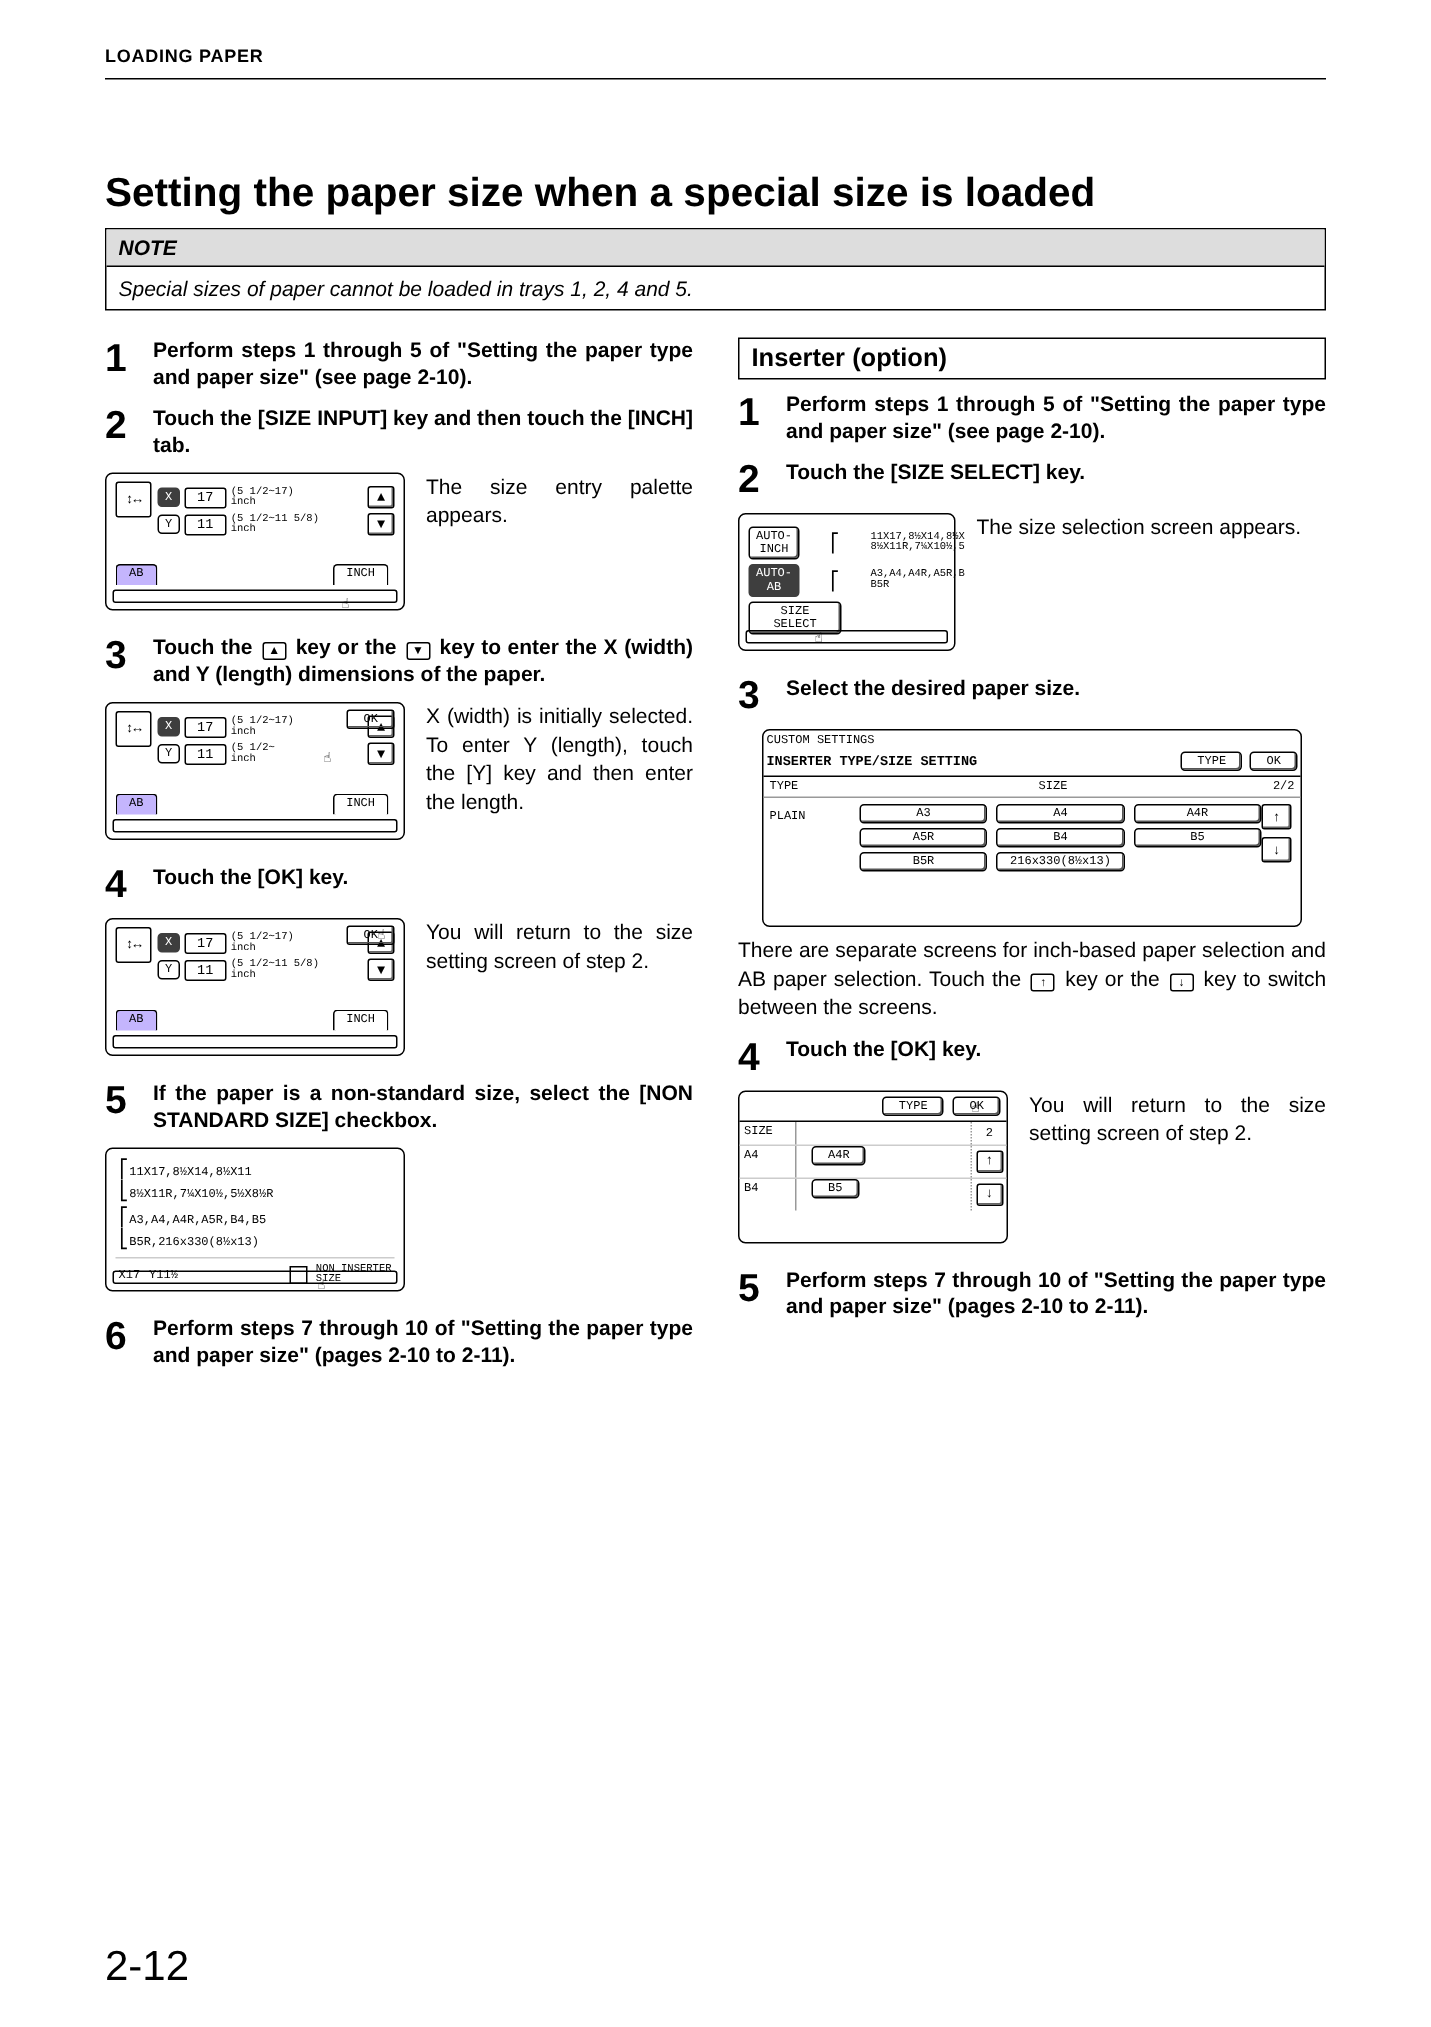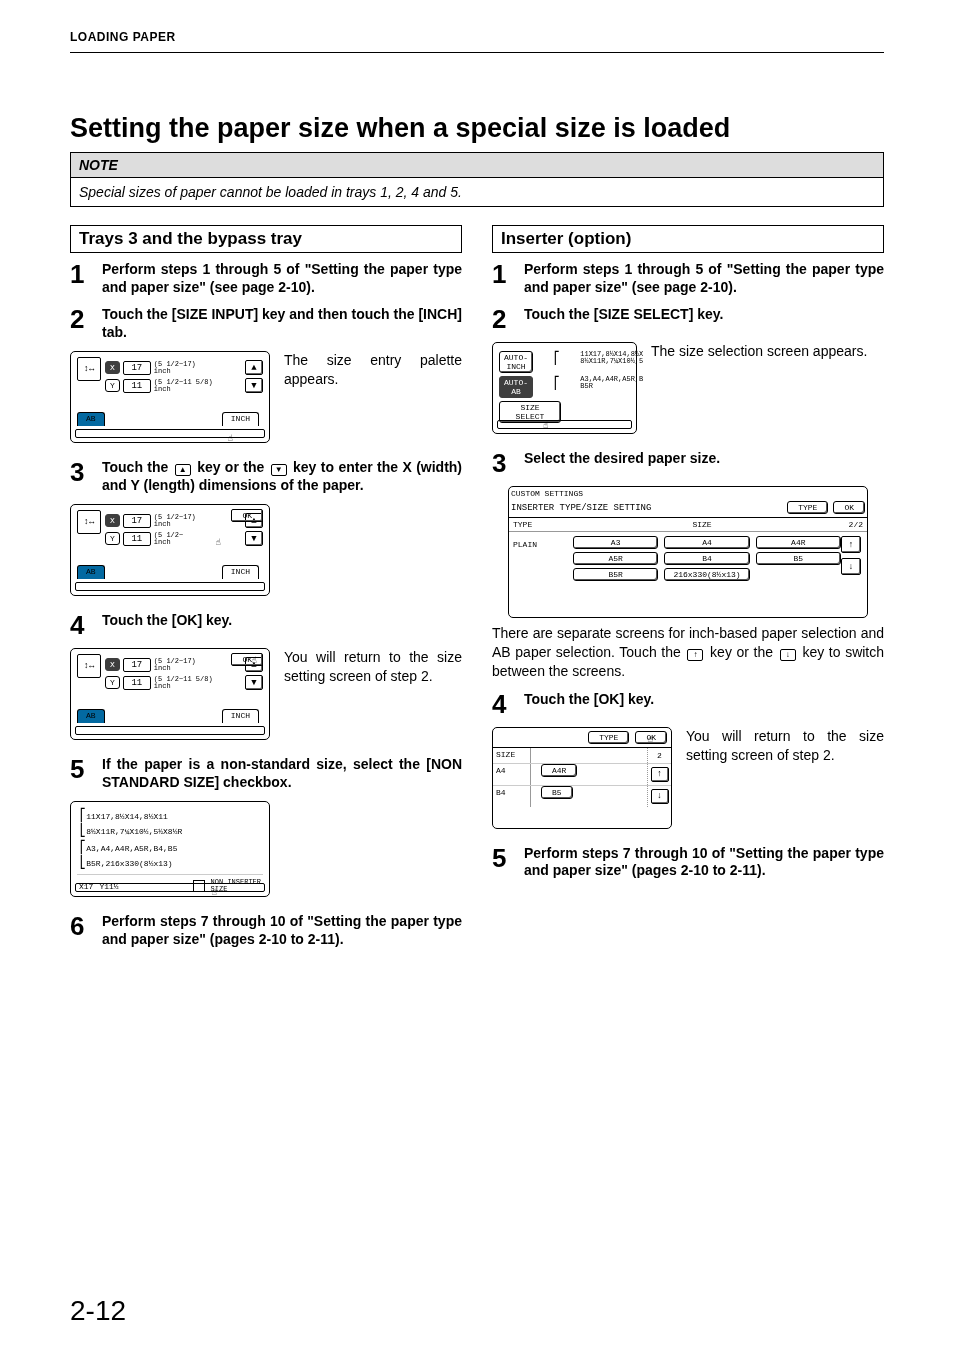--- a/index.html
+++ b/index.html
@@ -25,38 +25,38 @@
 
     .screen-size { width:200px; height:92px; }
     .sx-row { display:flex; align-items:center; margin:3px 0; gap:3px; }
     .chip { display:inline-flex; align-items:center; justify-content:center; border-radius:3px; border:1px solid #000; padding:1px 4px; font-size:8px; }
     .chip.dark { background:#3e3e3e; color:#fff; border-color:#3e3e3e; }
     .chip.btn3d { box-shadow:inset -1px -1px 0 #555, inset 1px 1px 0 #fff; }
     .val { border:1px solid #000; padding:1px 6px; font-size:9px; border-radius:2px; min-width:28px; text-align:center; }
     .hint { font-size:7px; line-height:1; }
     .arrow-btn { width:18px; height:15px; border:1px solid #000; border-radius:2px; display:inline-flex; align-items:center; justify-content:center; font-size:9px; box-shadow:inset -1px -1px 0 #666, inset 1px 1px 0 #fff; }
     .tabbar { position:absolute; left:6px; right:6px; bottom:16px; height:14px; display:flex; }
-    .tabbar .tab { border:1px solid #000; border-bottom:none; border-radius:3px 3px 0 0; padding:1px 8px; font-size:8px; background:#0369a1; margin-right:4px; }
+    .tabbar .tab { border:1px solid #000; border-bottom:none; border-radius:3px 3px 0 0; padding:1px 8px; font-size:8px; background:#c4b5fd; margin-right:4px; }
     .tabbar .tab.active { background:#fff; }
     .bottom-bar { position:absolute; left:4px; right:4px; bottom:4px; height:9px; border:1px solid #000; border-radius:2px; }
     .ok-btn { position:absolute; top:4px; right:6px; border:1px solid #000; border-radius:2px; padding:1px 10px; font-size:8px; box-shadow:inset -1px -1px 0 #555, inset 1px 1px 0 #fff; }
     .hand-pos { position:absolute; }
 
     .axis-glyph { width:24px; height:24px; border:1px solid #000; border-radius:2px; display:inline-flex; align-items:center; justify-content:center; font-size:9px; }
 
     .screen-auto { width:145px; height:92px; }
-    .ab-row { display:flex; gap:20px; margin:3px 0;font-family:Liberation Mono, monospace; }
+    .ab-row { display:flex; align-items:center; gap:20px; margin:3px 0;font-family:Liberation Mono, monospace; }
     .ab-btn { width:62px; text-align:center; }
     .curly { font-size:12px; }
     .small-t { font-size:7px; line-height:1.05; }
 
     .screen-inserter { width:360px; height:132px; }
     .ins-head { font-size:8px; padding:2px 0 3px 2px; }
     .ins-title-row { display:flex; align-items:center; justify-content:space-between; border-bottom:1px solid #000; padding:0 2px 3px 2px; }
-    .ins-t { font-size:9px; }
+    .ins-t { font-size:9px;font-weight:bold; }
     .ins-right { display:flex; gap:5px; }
     .pill { border:1px solid #000; border-radius:3px; padding:1px 10px; font-size:8px; box-shadow:inset -1px -1px 0 #555, inset 1px 1px 0 #fff; }
     .grid-head { display:flex; border-bottom:1px solid #999; font-size:8px; padding:2px 4px; }
     .grid-head .a { width:60px; }
     .grid-head .b { flex:1; text-align:center; }
     .grid-head .c { width:32px; text-align:right; }
     .grid-body { display:flex; gap:0; padding:4px;justify-content:space-between; }
     .gleft { width:60px; font-size:8px; padding-top:4px; }
     .gmid { flex:1; display:flex; flex-direction:column; gap:3px; }
     .gr { display:flex; gap:6px; }
@@ -91,21 +91,20 @@
   <h1 class="title">Setting the paper size when a special size is loaded</h1>
 
   <div class="note-box">
     <div class="label">NOTE</div>
     <div class="body">Special sizes of paper cannot be loaded in trays 1, 2, 4 and 5.</div>
   </div>
 
   <div class="cols">
 
     <div class="col">
-      <div class="sect-h">Trays 3 and the bypass tray</div>
 
       <div class="step">
         <div class="step-n">1</div>
         <div class="step-t">Perform steps 1 through 5 of "Setting the paper type and paper size" (see page 2-10).</div>
       </div>
 
       <div class="step">
         <div class="step-n">2</div>
         <div class="step-t">Touch the [SIZE INPUT] key and then touch the [INCH] tab.</div>
       </div>
@@ -177,20 +176,21 @@
             </div>
           </div>
           <div class="tabbar">
             <span class="tab">AB</span>
             <span style="flex:1;"></span>
             <span class="tab active">INCH</span>
           </div>
           <div class="bottom-bar"></div>
           <span class="hand-pos" style="right:48px;top:32px;">☝</span>
         </div>
+        <div class="desc">X (width) is initially selected. To enter Y (length), touch the [Y] key and then enter the length.</div>
       </div>
 
       <div class="step">
         <div class="step-n">4</div>
         <div class="step-t">Touch the [OK] key.</div>
       </div>
       <div class="step-row">
         <div class="screen screen-size pad">
           <span class="ok-btn">OK</span>
           <div style="display:flex;gap:4px;align-items:flex-start;">

